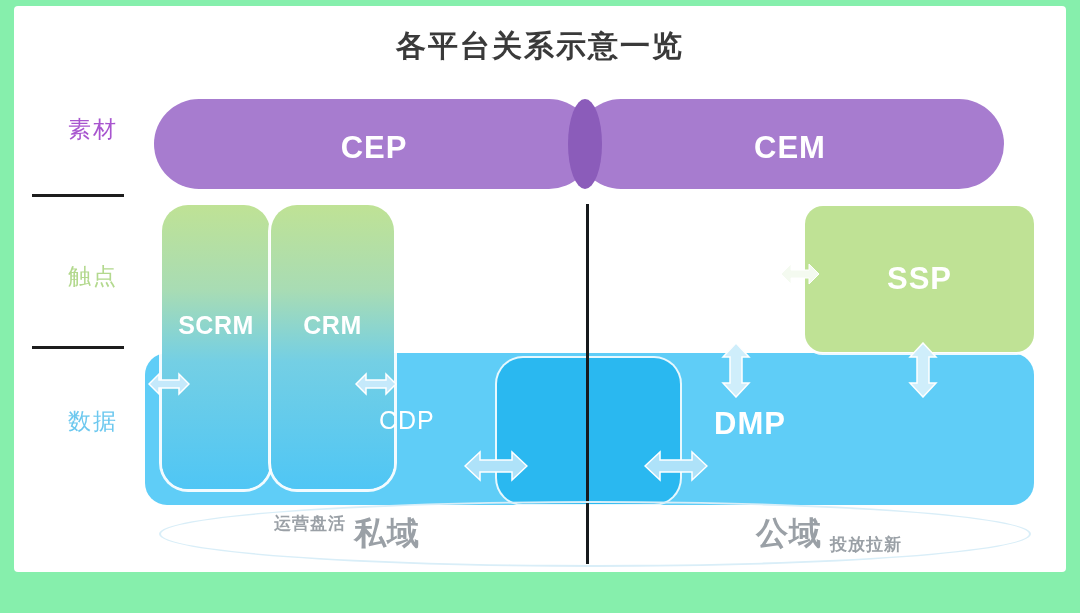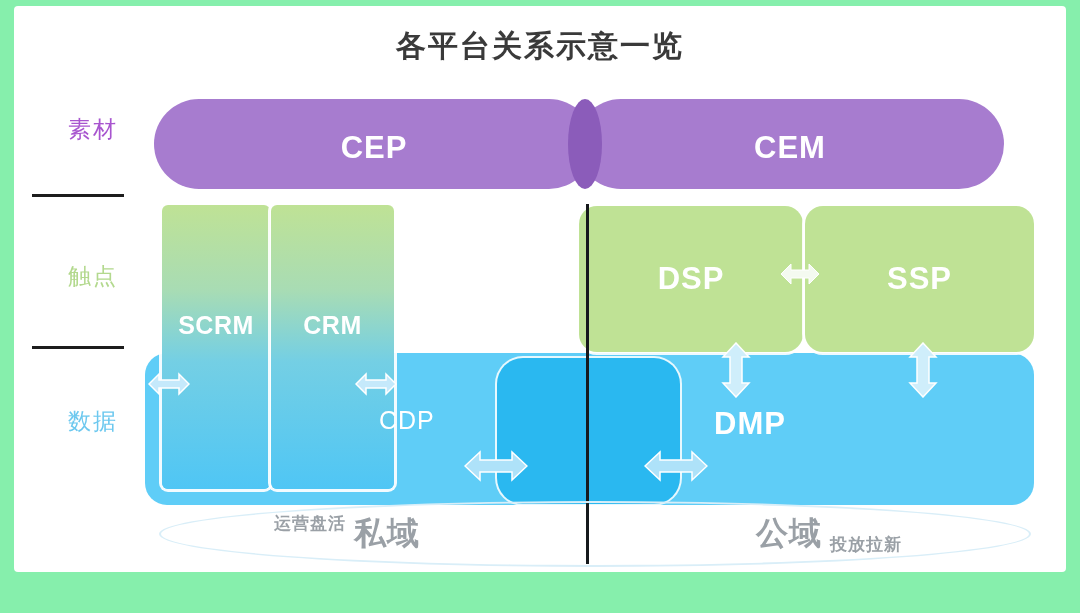--- a/index.html
+++ b/index.html
@@ -168,21 +168,21 @@
     font-size: 31px;
     font-weight: 700;
     letter-spacing: 1px;
   }
 
   
   .vcol {
     position: absolute;
     top: 199px;
     height: 284px;
-    border-radius: 6px;
+    border-radius: 26px;
     background: linear-gradient(180deg, #bfe295 0%, #a8dcb4 30%, #74cfe4 55%, #4fc6f5 100%);
     box-shadow: 0 0 0 3px rgba(255,255,255,0.92);
   }
   #scrm-col { left: 148px; width: 108px; }
   #crm-col  { left: 257px; width: 123px; }
   .vcol-label {
     position: absolute;
     top: 106px;
     width: 100%;
     text-align: center;
@@ -268,23 +268,20 @@
     </div>
     <div class="vcol" id="crm-col">
       <div class="vcol-label">CRM</div>
     </div>
 
     <div id="cdp-label">CDP</div>
     <div id="dmp-label">DMP</div>
 
     <div id="cdp-dmp-overlap"></div>
 
-    <div id="dsp-box">
-      <div class="green-label">DSP</div>
-    </div>
     <div id="ssp-box">
       <div class="green-label">SSP</div>
     </div>
 
     <div id="cep-pill">
       <div class="pill-label">CEP</div>
     </div>
     <div id="cem-pill">
       <div class="pill-label">CEM</div>
     </div>

